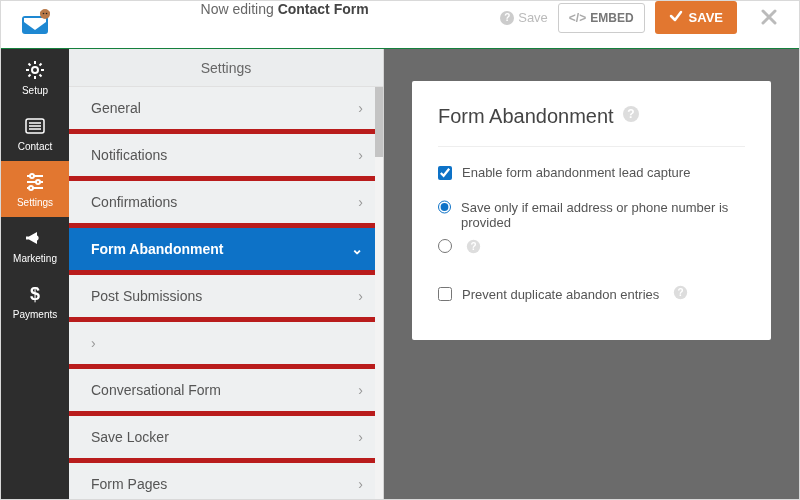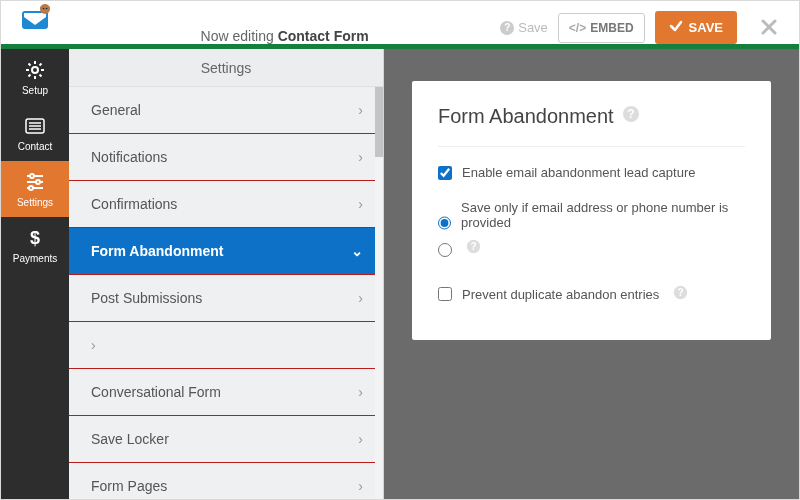--- a/index.html
+++ b/index.html
@@ -1,57 +1,57 @@
 <!DOCTYPE html>
 <html><head>
 <meta charset="utf-8">
 <style>
   * { box-sizing: border-box; margin: 0; padding: 0; }
   html, body { width: 800px; height: 500px; font-family: -apple-system, "Segoe UI", Arial, sans-serif; background:#fff; overflow:hidden; }
   .app { width:800px; height:500px; border:1px solid #d9d9d9; position:relative; display:flex; flex-direction:column; }
 
   
-  .header { height:48px; display:flex; align-items:flex-end; border-bottom:5px solid #15803d; background:#fff; }
+  .header { height:48px; display:flex; align-items:flex-start; border-bottom:1px solid #15803d; background:#fff; }
   .logo { width:68px; height:48px; display:flex; align-items:center; justify-content:center; }
   .editing { flex:1; text-align:center; color:#666; font-size:14px; }
   .editing b { color:#444; font-weight:600; }
   .header-actions { display:flex; align-items:center; gap:10px; padding-right:8px; }
   .help { color:#bbb; font-size:13px; display:flex; align-items:center; gap:4px; cursor:pointer;}
   .embed-btn { border:1px solid #ccc; background:#fff; color:#777; font-size:12px; font-weight:600; padding:7px 10px; border-radius:3px; cursor:pointer; display:flex; align-items:center; gap:4px;}
   .save-btn { background:#e27730; color:#fff; font-size:13px; font-weight:700; padding:8px 14px; border:none; border-radius:3px; cursor:pointer; display:flex; align-items:center; gap:6px;}
   .close-x { padding:0 14px; color:#bbb; font-size:22px; cursor:pointer; font-weight:bold;}
 
   
   .body { flex:1; display:flex; min-height:0; }
   .sidenav { width:68px; background:#2d2d2d; display:flex; flex-direction:column; }
   .sidenav-item { height:56px; display:flex; flex-direction:column; align-items:center; justify-content:center; color:#fff; font-size:10px; gap:4px; cursor:pointer;}
   .sidenav-item.active { background:#e27730; }
   .sidenav-item .ic { width:22px; height:22px; display:flex; align-items:center; justify-content:center; }
 
   .mid { width:315px; background:#ebedee; border-right:1px solid #d4d4d4; display:flex; flex-direction:column; position:relative; }
   .mid-title { height:38px; display:flex; align-items:center; justify-content:center; color:#666; font-size:14px; background:#ebedee; border-bottom:1px solid #e0e0e0;}
   .settings-list { flex:1; overflow:hidden; }
-  .settings-item { height:47px; display:flex; align-items:center; justify-content:space-between; padding:0 20px 0 22px; color:#555; font-size:14px; background:#eef0f1; border-bottom:1px solid #b91c1c; cursor:pointer;}
+  .settings-item { height:47px; display:flex; align-items:center; justify-content:space-between; padding:0 20px 0 22px; color:#555; font-size:14px; background:#eef0f1; border-bottom:5px solid #b91c1c; cursor:pointer;}
   .settings-item .caret { color:#999; font-size:14px; }
   .settings-item.active { background:#0d72c7; color:#fff; font-weight:600; }
   .settings-item.active .caret { color:#fff; }
 
   
   .fake-scroll { position:absolute; top:38px; right:0; width:8px; bottom:0; background:#f3f3f3;}
   .fake-thumb { position:absolute; left:0; width:8px; background:#c4c4c4; border-radius:0; top:0; height:70px;}
 
   .right { flex:1; background:#6b6b6b; padding:32px 28px; }
   .panel { background:#fff; border-radius:2px; padding:24px 26px 28px; }
   .panel-title { color:#444; font-size:20px; font-weight:400; display:flex; align-items:center; gap:8px; margin-bottom:18px;}
   .panel-title .q { color:#ccc; font-size:18px;}
   .panel-divider { border:none; border-top:1px solid #eee; margin:0 0 18px;}
   .opt { display:flex; align-items:center; gap:10px; font-size:13px; color:#555; margin:9px 0; }
   .opt input { width:14px; height:14px; accent-color:#0d72c7; }
   .opt .q { color:#ccc; font-size:15px; margin-left:4px;}
-  .radio-row { display:flex; align-items:flex-end; gap:10px; font-size:13px; color:#555;}
+  .radio-row { display:flex; align-items:flex-start; gap:10px; font-size:13px; color:#555;}
   .spacer-top { height:2px; }
 </style>
 </head>
 <body>
 
 <div class="app">
   <div class="header">
     <div class="logo">
       <svg width="40" height="34" viewBox="0 0 40 34">
         <rect x="7" y="8" width="26" height="18" rx="3" fill="#1e88d2"></rect>
@@ -134,20 +134,30 @@
               <line x1="2" y1="9" x2="18" y2="9"></line>
               <circle cx="13" cy="9" r="2" fill="#e27730"></circle>
               <line x1="2" y1="15" x2="18" y2="15"></line>
               <circle cx="6" cy="15" r="2" fill="#e27730"></circle>
             </svg>
         </span>
         <span>Settings</span>
       </div>
       <div class="sidenav-item">
         <span class="ic">
+          <svg width="20" height="20" viewBox="0 0 20 20" fill="#fff">
+              <path d="M3 9 L12 4 L12 16 L3 11 Z"></path>
+              <rect x="1" y="8.5" width="2.5" height="3"></rect>
+              <path d="M12 8 A3 3 0 0 1 12 12" fill="none" stroke="#fff" stroke-width="1.5"></path>
+            </svg>
+        </span>
+        <span>Marketing</span>
+      </div>
+      <div class="sidenav-item">
+        <span class="ic">
           <svg width="14" height="20" viewBox="0 0 14 20">
               <text x="7" y="16" text-anchor="middle" font-size="18" font-weight="bold" fill="#fff">$</text>
             </svg>
         </span>
         <span>Payments</span>
       </div>
     </div>
 
     <div class="mid">
       <div class="mid-title">Settings</div>
@@ -201,21 +211,21 @@
             <svg width="18" height="18" viewBox="0 0 18 18">
                 <circle cx="9" cy="9" r="8" fill="#ddd"></circle>
                 <text x="9" y="13" text-anchor="middle" font-size="12" font-weight="bold" fill="#fff">?</text>
               </svg>
           </span>
         </div>
         <hr class="panel-divider">
 
         <label class="opt">
           <input type="checkbox" checked="" style="">
-          <span>Enable email abandonment lead capture</span>
+          <span>Enable form abandonment lead capture</span>
         </label>
 
         <div class="spacer-top"></div>
 
         <label class="radio-row opt">
           <input type="radio" name="savemode" checked="" style="">
           <span>Save only if email address or phone number is provided</span>
         </label>
         <label class="radio-row opt">
           <input type="radio" name="savemode" style="">

